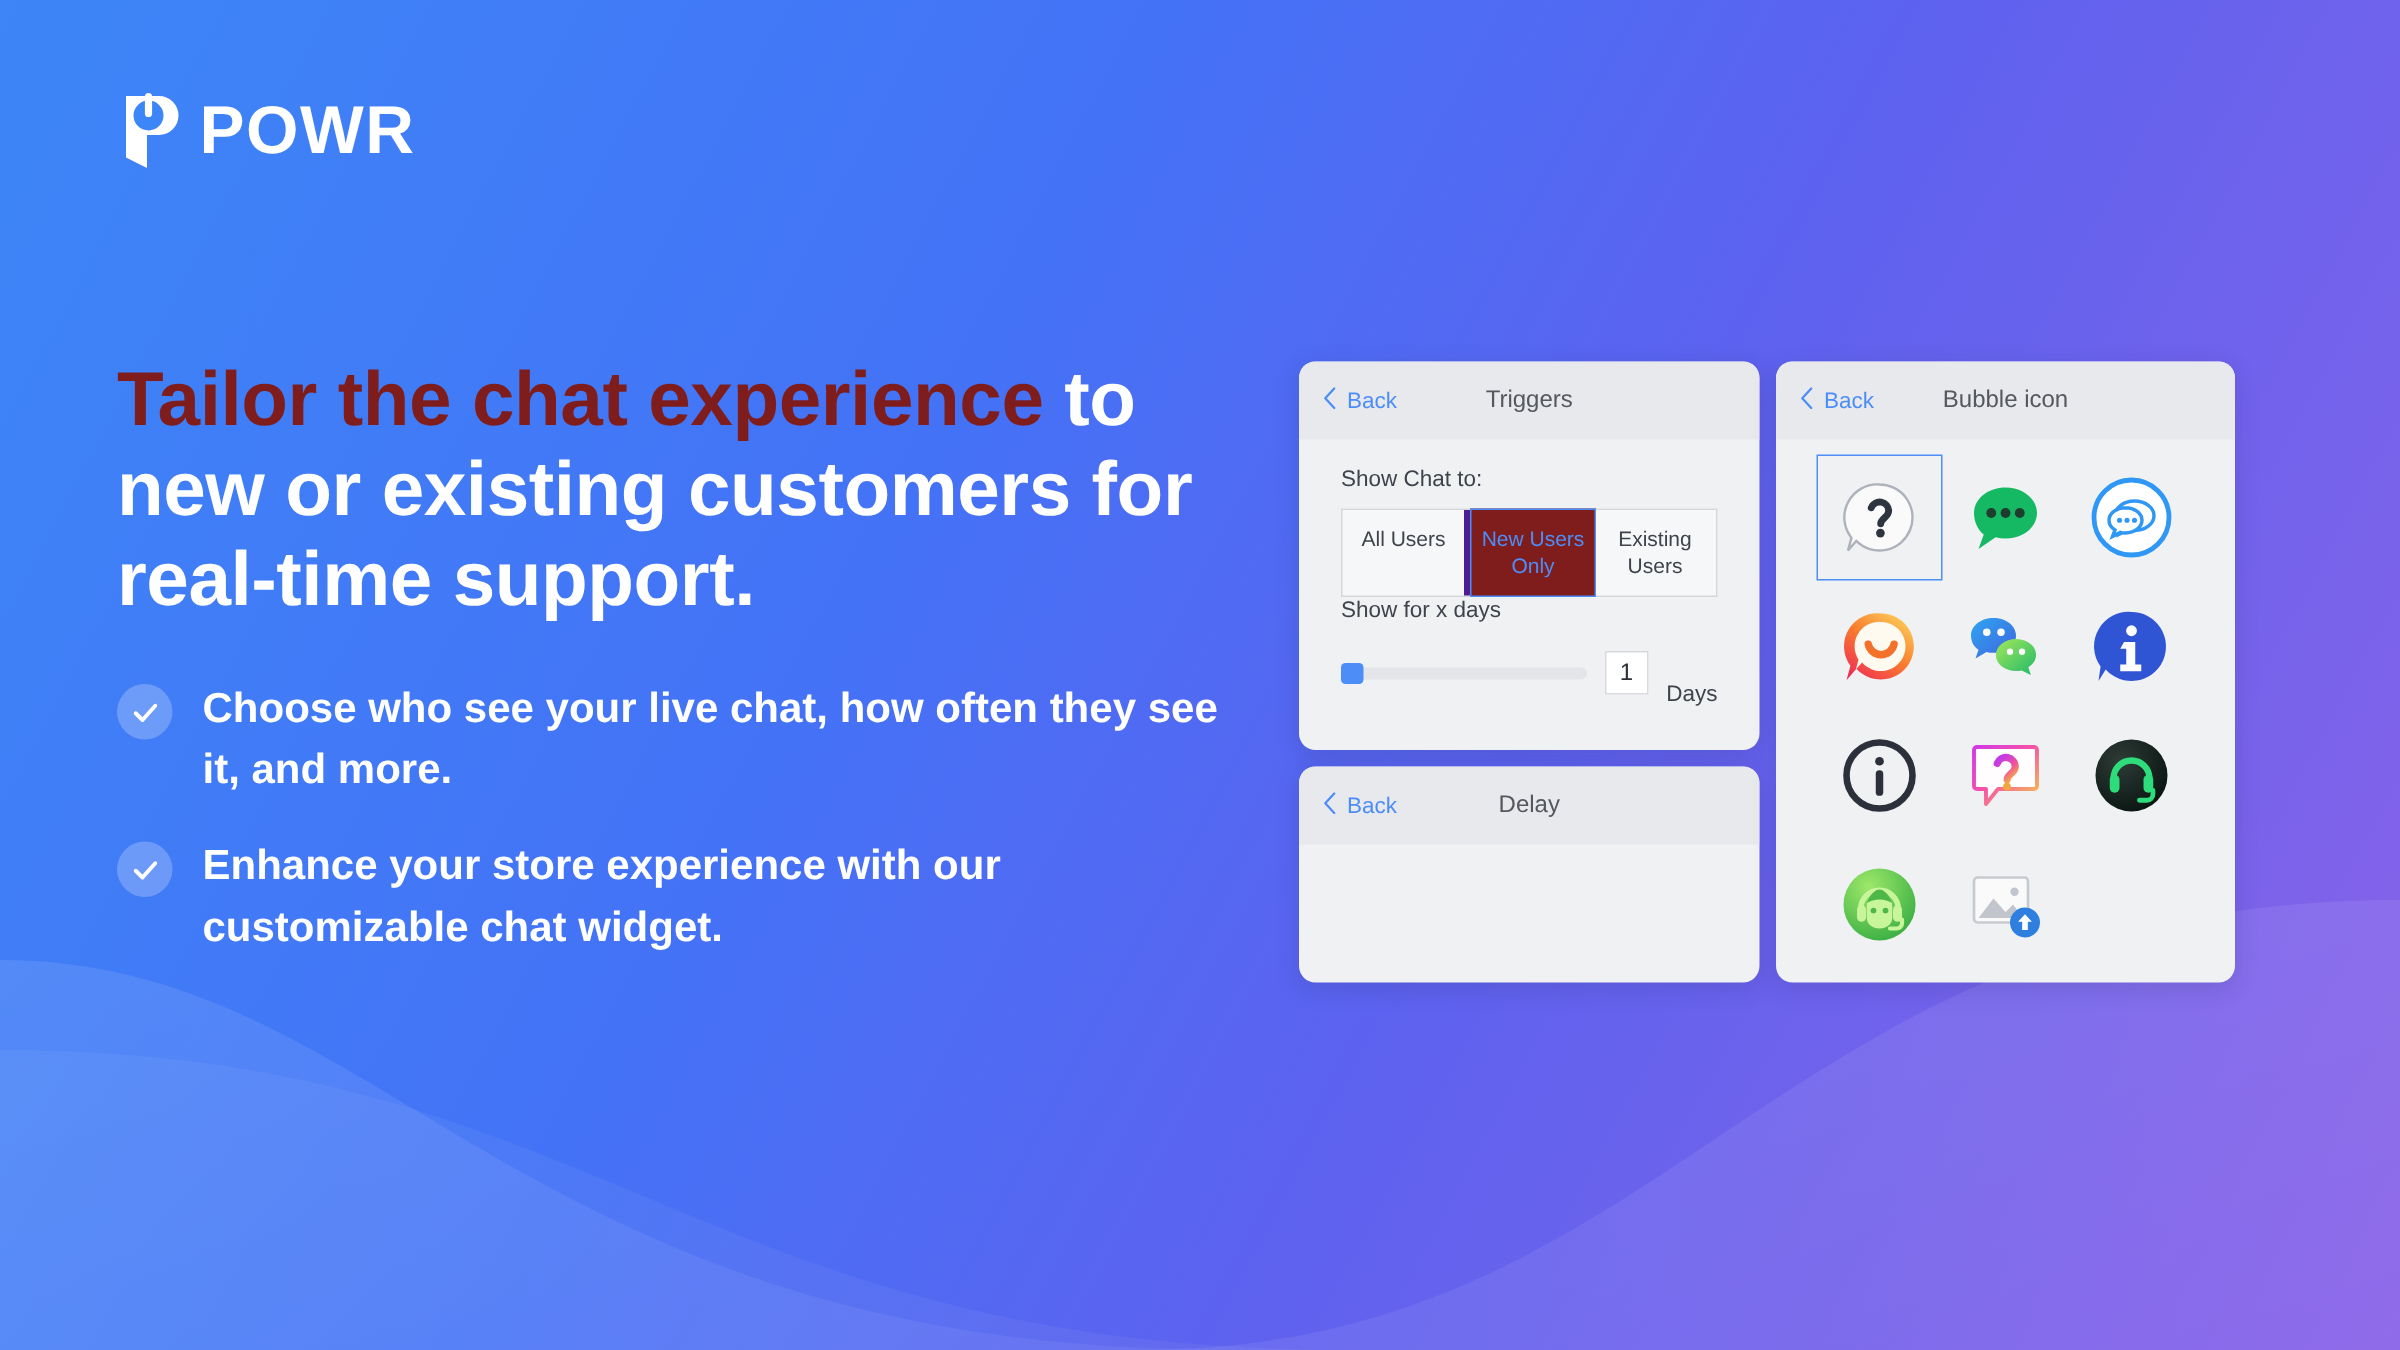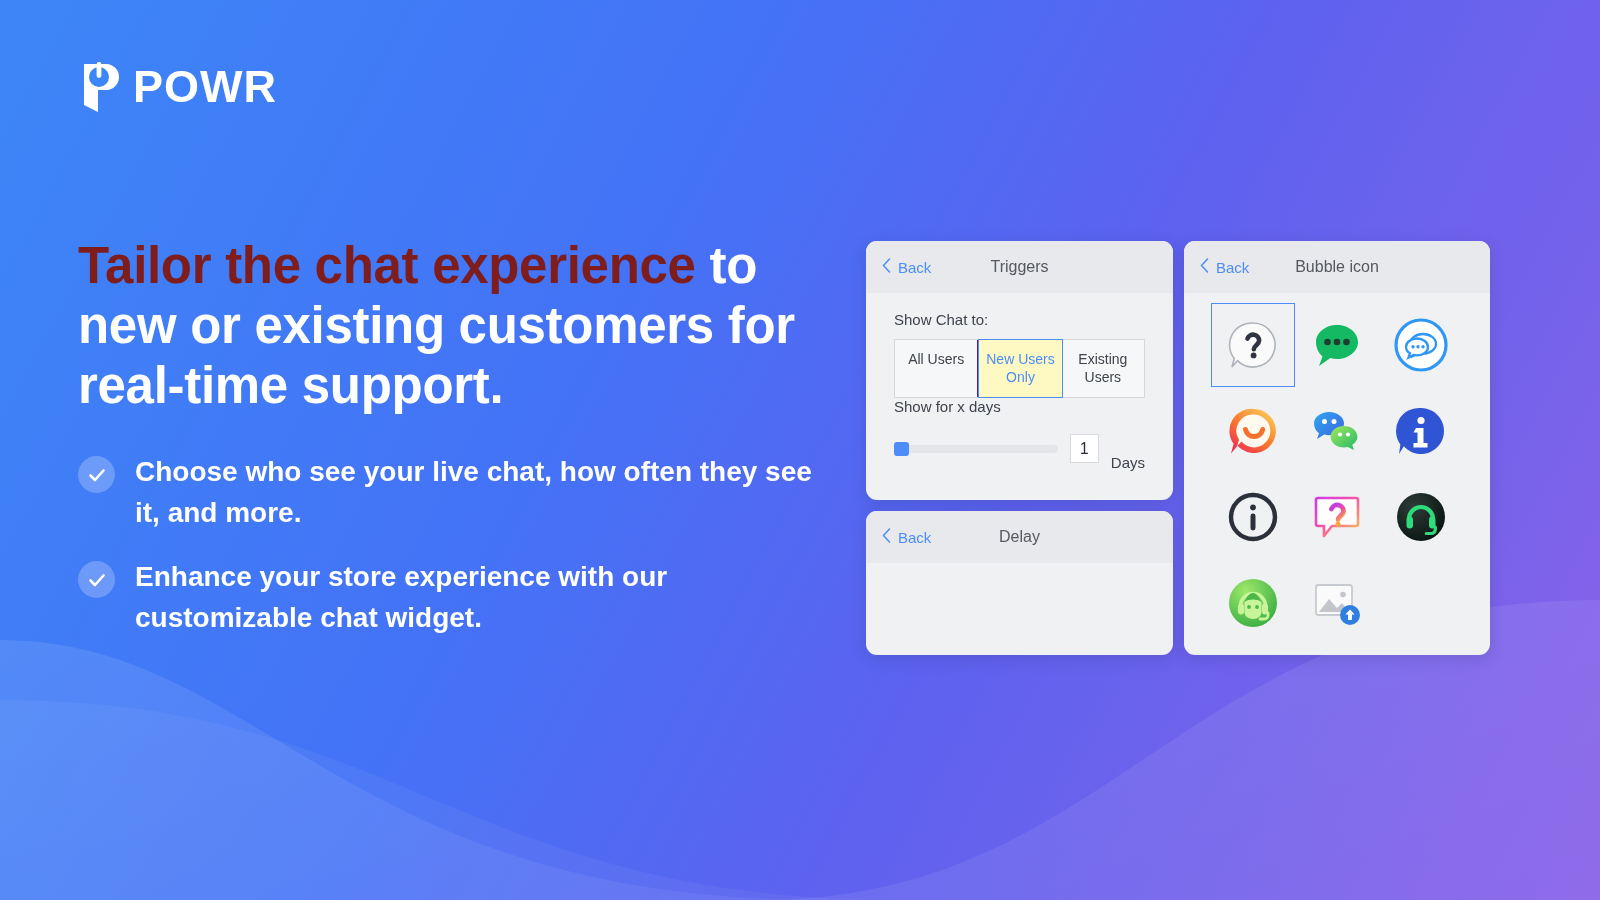--- a/index.html
+++ b/index.html
@@ -51,24 +51,24 @@
     font-size:16px; color:#55585f; pointer-events:none;
   }
   .panel-body { padding:18px 28px 22px 28px; }
 
   .field-label { font-size:15px; color:#3f434b; margin-bottom:11px; }
 
   
   .seg { display:flex; border:1px solid #d5d7db; background:#f6f7f8; }
   .seg-item {
     flex:1; text-align:center; font-size:14px; color:#3f434b;
-    padding:11px 4px; line-height:1.25; border-right:2px solid #4c1d95;
+    padding:11px 4px; line-height:1.25; border-right:5px solid #4c1d95;
   }
   .seg-item:last-child { border-right:none; }
-  .seg-item.sel { color:#4d8df7; border:1.5px solid #4d8df7; margin:-1px; position:relative; z-index:2; background:#fef9c3; }
+  .seg-item.sel { color:#4d8df7; border:1.5px solid #4d8df7; margin:-1px; position:relative; z-index:2; background:#7f1d1d; }
 
   
   .slider-row { display:flex; align-items:center; gap:12px; }
   .track { flex:1; height:8px; border-radius:4px; background:#e4e5e8; position:relative; }
   .knob { position:absolute; left:0; top:-3px; width:15px; height:14px; border-radius:3px; background:#4d8df7; }
   .numbox {
     width:29px; height:29px; background:#fff; border:1px solid #d8dade;
     display:flex; align-items:center; justify-content:center;
     font-size:16px; color:#2c2f36;
   }

